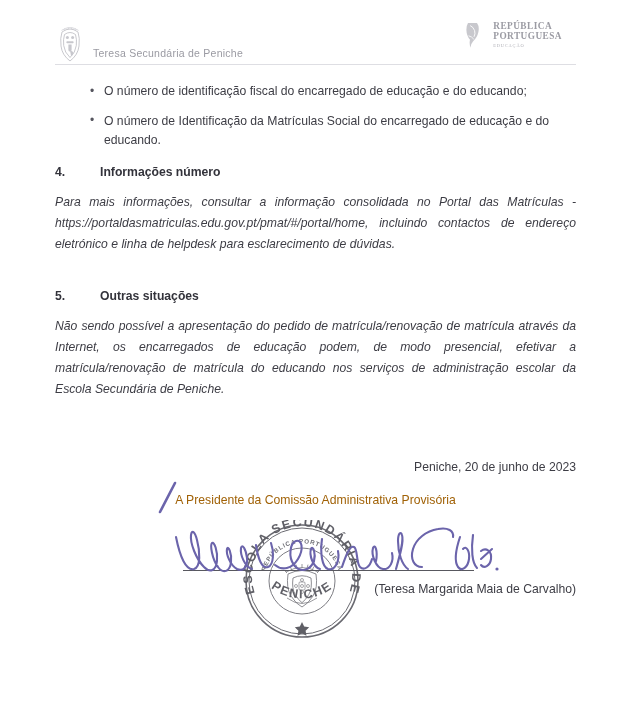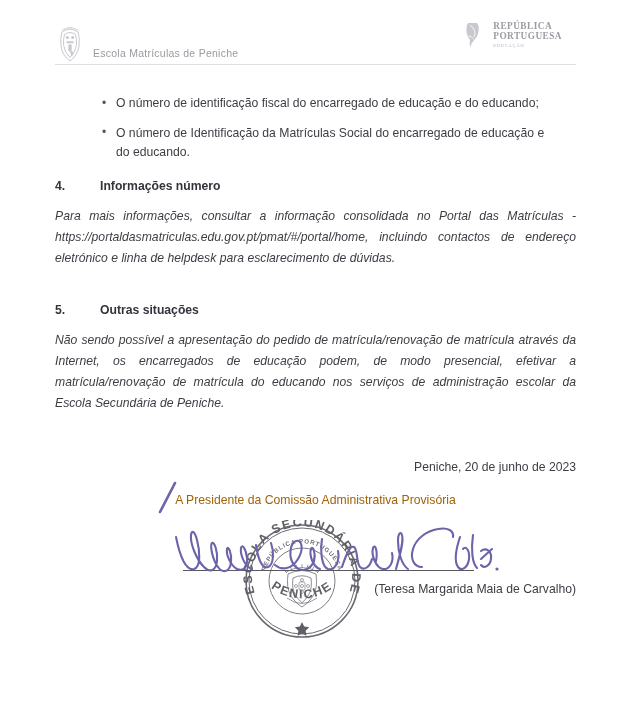--- a/index.html
+++ b/index.html
@@ -104,21 +104,21 @@
   
   .content {
     position: absolute;
     left: 55px;
     top: 78px;
     width: 521px;
   }
 
   ul.bullets {
     list-style: none;
-    margin: 16px;
+    margin: 4px;
     padding: 0;
   }
   ul.bullets li {
     position: relative;
     padding-left: 45px;
     font-size: 12.2px;
     line-height: 19.5px;
     margin-bottom: 10px;
     color: #3d3d45;
   }
@@ -254,21 +254,21 @@
           <circle cx="17.6" cy="13.6" r="1.5"></circle>
           <rect x="11.4" y="17.2" width="7.2" height="2.1" rx="0.8"></rect>
           <path d="M13.4 20.6 h3.2 v5.4 a1.6 1.6 0 0 1 -3.2 0 Z"></path>
           <path d="M15 26.4 q3.4 0.6 3.4 3.2 q0 2.2 -2.4 2.2"></path>
         </g>
         <g stroke="#b3b3bb" stroke-width="0.8" fill="none">
           <path d="M6.5 6.4 Q15 0.8 23.5 6.4"></path>
           <path d="M9 4.6 l1.6 1.5 M13 3.3 l0.9 1.9 M17 3.3 l-0.9 1.9 M21 4.6 l-1.6 1.5"></path>
         </g>
       </svg>
-      <div class="school-name">Escola Matrículas de Peniche</div>
+      <div class="school-name">Teresa Secundária de Peniche</div>
     </div>
 
     <div class="rp-block">
       <svg class="rp-shield" viewBox="0 0 15 27">
         <path d="M2 1 h9 q2.6 3.5 1.4 9 q-1.2 5.6 -5.4 9.4 q-2 1.8 -2.6 6.4 q-1.3 -4.6 -0.4 -8 q-3.4 -4 -3.6 -9.6 Q0.3 3.6 2 1 Z" fill="#a8a8b0"></path>
         <path d="M4.2 3.6 q3.2 1.4 4.4 5 q1 3.2 -0.6 6.2" fill="none" stroke="#ffffff" stroke-width="0.9"></path>
         <path d="M2.6 13.8 q3.4 0.8 5.2 3.4" fill="none" stroke="#ffffff" stroke-width="0.8"></path>
       </svg>
       <div class="rp-text">
         <span class="rp-line">REPÚBLICA</span>

